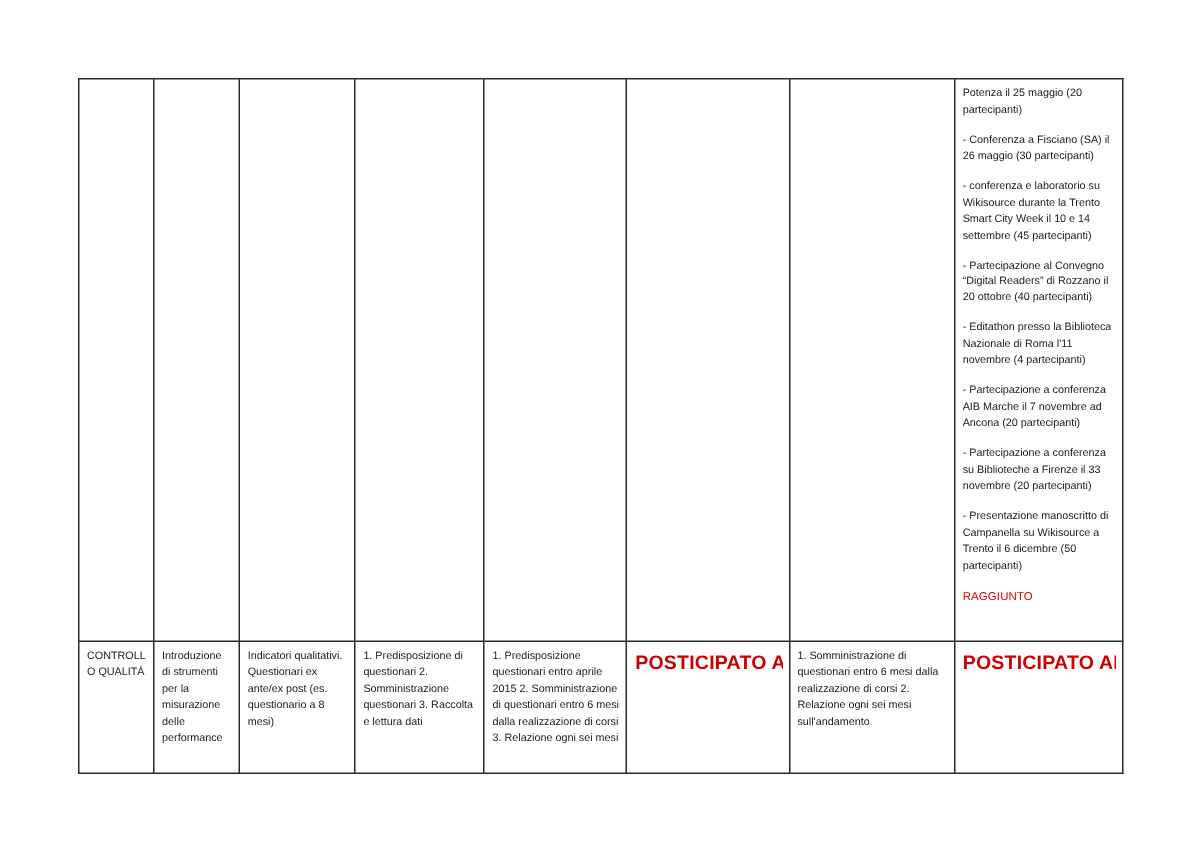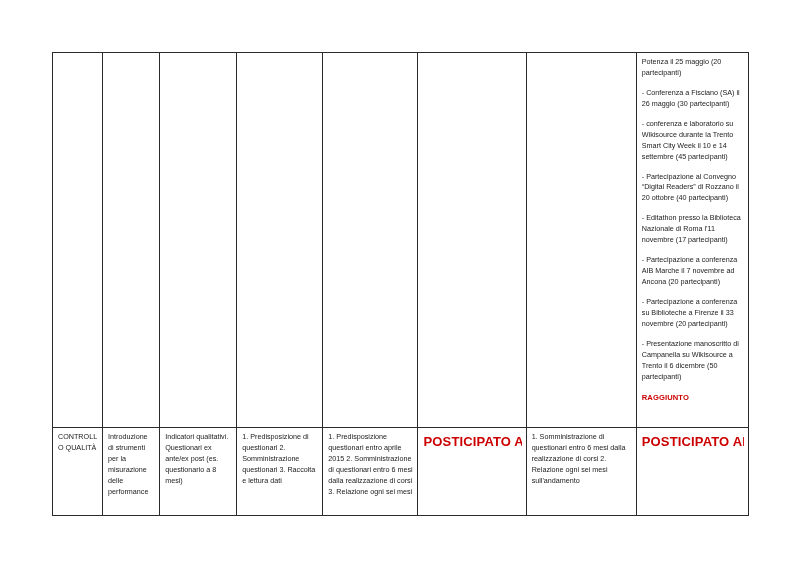--- a/index.html
+++ b/index.html
@@ -69,21 +69,21 @@
   
   .para {
     margin: 0 0 9px 0;
   }
   .para:last-child {
     margin-bottom: 0;
   }
 
   .red-bold {
     color: #cc0000;
-    font-weight: bold;
+    font-weight: normal;
     font-size: 7.6px;
     letter-spacing: 0.1px;
   }
 
   .status-red {
     color: #cc0000;
     font-weight: bold;
     font-size: 13px;
     letter-spacing: 0.15px;
     white-space: nowrap;
@@ -134,21 +134,21 @@
         </td>
         <td>
           <div class="cell-inner plain-block empty-cell"></div>
         </td>
         <td>
           <div class="cell-inner">
             <p class="para">Potenza il 25 maggio (20 partecipanti)</p>
             <p class="para">- Conferenza a Fisciano (SA) il 26 maggio (30 partecipanti)</p>
             <p class="para">- conferenza e laboratorio su Wikisource durante la Trento Smart City Week il 10 e 14 settembre (45 partecipanti)</p>
             <p class="para">- Partecipazione al Convegno “Digital Readers” di Rozzano il 20 ottobre (40 partecipanti)</p>
-            <p class="para">- Editathon presso la Biblioteca Nazionale di Roma l'11 novembre (17 partecipanti)</p>
+            <p class="para">- Editathon presso la Biblioteca Nazionale di Roma l'11 novembre (4 partecipanti)</p>
             <p class="para">- Partecipazione a conferenza AIB Marche il 7 novembre ad Ancona (20 partecipanti)</p>
             <p class="para">- Partecipazione a conferenza su Biblioteche a Firenze il 33 novembre (20 partecipanti)</p>
             <p class="para">- Presentazione manoscritto di Campanella su Wikisource a Trento il 6 dicembre (50 partecipanti)</p>
             <p class="para red-bold">RAGGIUNTO</p>
           </div>
         </td>
       </tr>
 
       <tr class="row-quality">
         <td>

